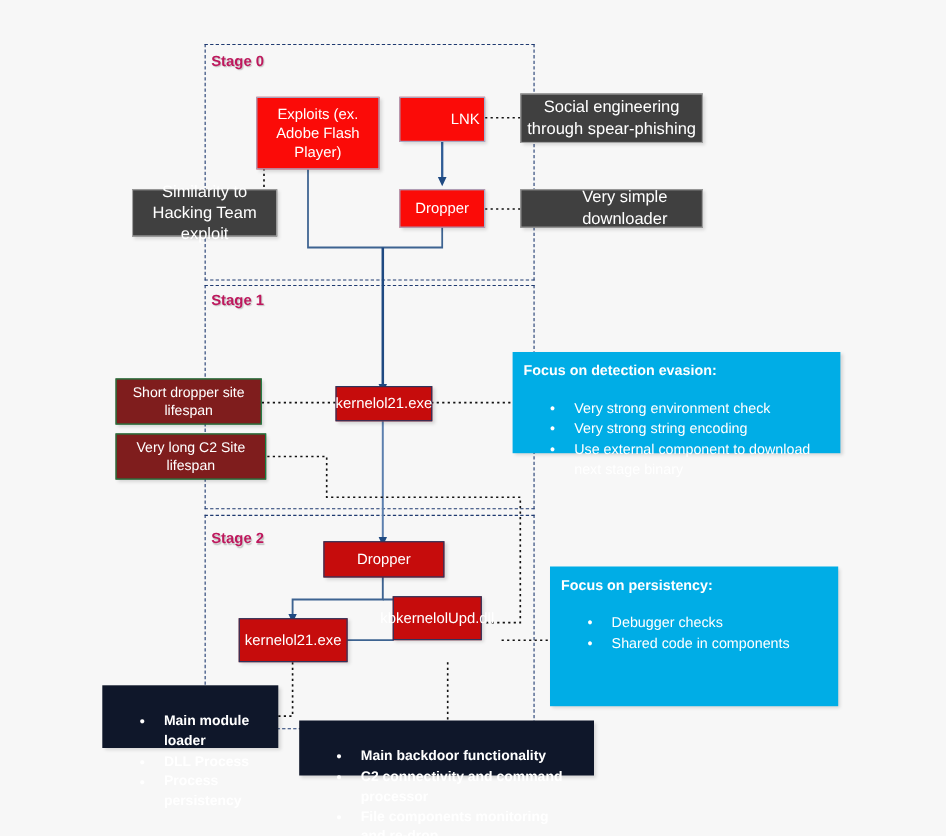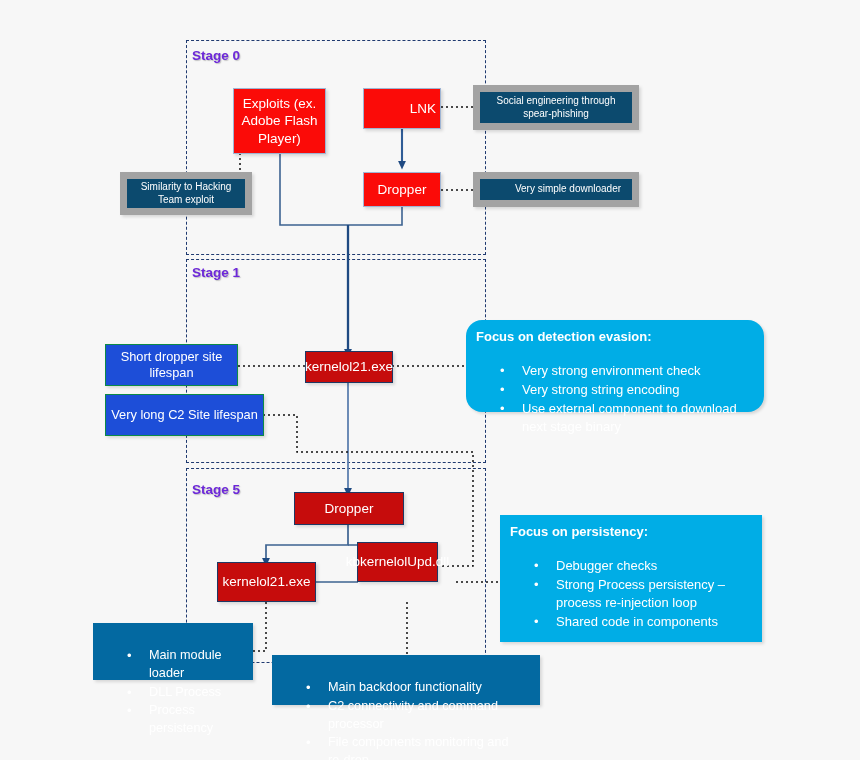--- a/index.html
+++ b/index.html
@@ -19,31 +19,31 @@
     display:flex;align-items:center;justify-content:center;
     text-align:center;
     color:#ffffff;
     line-height:1.28;
     box-shadow:2px 2px 3px rgba(0,0,0,0.13);
   }
   .node span{display:block;padding:0 4px;}
 
   .red{background:#fb0b08;border:1px solid #9fb5d4;font-size:13.5px;}
   .crimson{background:#c60c0c;border:1.4px solid #1f3864;font-size:13.5px;align-items:center;}
-  .navy{background:#0c4a6e;border:7px solid #a3a3a3;font-size:10px;}
-  .green{background:#1d4ed8;border:1px solid #0d8a47;font-size:12.8px;}
+  .navy{background:#404040;border:1px solid #a3a3a3;font-size:15px;}
+  .green{background:#7f1d1d;border:1px solid #0d8a47;font-size:12.8px;}
 
   .listbox{
     position:absolute;
     box-sizing:border-box;
     color:#ffffff;
     box-shadow:2px 2px 3px rgba(0,0,0,0.13);
     padding:8px 10px 8px 10px;
   }
-  .listbox.navybox{background:#0369a1;font-size:12.7px;}
+  .listbox.navybox{background:#0f172a;font-size:12.7px;font-weight:bold;}
   .listbox.cyanbox{background:#00ade6;font-size:13px;}
   .listbox .hd{font-weight:bold;margin:0 0 1px 0;line-height:1.35;}
   .listbox ul{margin:16px;padding:0;list-style:none;}
   .listbox li{
     position:relative;
     padding-left:30px;
     line-height:1.4;
     margin-bottom:1px;
   }
   .listbox li:before{
@@ -55,38 +55,38 @@
   .stagebox{
     position:absolute;
     box-sizing:border-box;
     border:1.6px dashed #1f3a70;
     background:transparent;
   }
   .stagelabel{
     position:absolute;
     font-weight:bold;
     font-size:13.5px;
-    color:#6d28d9;
+    color:#be185d;
     text-shadow:1px 1px 1px rgba(150,150,150,0.55);
     white-space:nowrap;
   }
 </style>
 </head>
 <body>
 
 <div id="stage">
 
   <div class="stagebox" style="left:186px;top:40px;width:300px;height:215px;"></div>
   <div class="stagelabel" style="left:192px;top:48px;">Stage 0</div>
 
   <div class="stagebox" style="left:186px;top:259px;width:300px;height:204px;"></div>
   <div class="stagelabel" style="left:192px;top:265px;">Stage 1</div>
 
   <div class="stagebox" style="left:186px;top:468px;width:300px;height:195px;"></div>
-  <div class="stagelabel" style="left:192px;top:482px;">Stage 5</div>
+  <div class="stagelabel" style="left:192px;top:482px;">Stage 2</div>
 
   <svg id="wires" viewBox="0 0 860 760">
     <defs>
       <marker id="arrowNavy" markerWidth="9" markerHeight="9" refX="4.2" refY="4" orient="auto" markerUnits="userSpaceOnUse">
         <path d="M0,0 L8.6,4 L0,8 z" fill="#1f4a82"></path>
       </marker>
     </defs>
 
     <path d="M402,129 L402,165" stroke="#2f5c96" stroke-width="2.1" fill="none" marker-end="url(#arrowNavy)"></path>
 
@@ -112,21 +112,21 @@
 
     <path d="M238,415 L297,415 L297,452 L473,452 L473,566 L440,566" stroke="#111111" stroke-width="1.5" stroke-dasharray="2,3" fill="none"></path>
 
     <path d="M456,582 L500,582" stroke="#111111" stroke-width="1.5" stroke-dasharray="2,3" fill="none"></path>
 
     <path d="M266,602 L266,651 L246,651" stroke="#111111" stroke-width="1.5" stroke-dasharray="2,3" fill="none"></path>
 
     <path d="M407,602 L407,655" stroke="#111111" stroke-width="1.5" stroke-dasharray="2,3" fill="none"></path>
   </svg>
 
-  <div class="node red" style="left:233px;top:88px;width:93px;height:66px;text-align:center;">
+  <div class="node red" style="left:233px;top:88px;width:112px;height:66px;text-align:center;">
     <span>Exploits (ex. Adobe Flash Player)</span>
   </div>
 
   <div class="node red" style="left:363px;top:88px;width:78px;height:41px;justify-content:flex-end;">
     <span>LNK</span>
   </div>
 
   <div class="node red" style="left:363px;top:172px;width:78px;height:35px;">
     <span>Dropper</span>
   </div>
@@ -144,25 +144,25 @@
   </div>
 
   <div class="node crimson" style="left:305px;top:351px;width:88px;height:32px;">
     <span>kernelol21.exe</span>
   </div>
 
   <div class="node green" style="left:105px;top:344px;width:133px;height:42px;">
     <span>Short dropper site lifespan</span>
   </div>
 
-  <div class="node green" style="left:105px;top:394px;width:159px;height:42px;">
+  <div class="node green" style="left:105px;top:394px;width:137px;height:42px;">
     <span>Very long C2 Site lifespan</span>
   </div>
 
-  <div class="listbox cyanbox" style="left:466px;top:320px;width:298px;height:92px;border-radius:16px;">
+  <div class="listbox cyanbox" style="left:466px;top:320px;width:298px;height:92px;">
     <div class="hd">Focus on detection evasion:</div>
     <ul>
       <li>Very strong environment check</li>
       <li>Very strong string encoding</li>
       <li>Use external component to download next stage binary</li>
     </ul>
   </div>
 
   <div class="node crimson" style="left:294px;top:492px;width:110px;height:33px;">
     <span>Dropper</span>
@@ -173,21 +173,20 @@
   </div>
 
   <div class="node crimson" style="left:357px;top:542px;width:81px;height:40px;">
     <span>kbkernelolUpd.dll</span>
   </div>
 
   <div class="listbox cyanbox" style="left:500px;top:515px;width:262px;height:127px;">
     <div class="hd">Focus on persistency:</div>
     <ul>
       <li>Debugger checks</li>
-      <li>Strong Process persistency – process re-injection loop</li>
       <li>Shared code in components</li>
     </ul>
   </div>
 
   <div class="listbox navybox" style="left:93px;top:623px;width:160px;height:57px;">
     <ul>
       <li>Main module loader</li>
       <li>DLL Process</li>
       <li>Process persistency</li>
     </ul>

